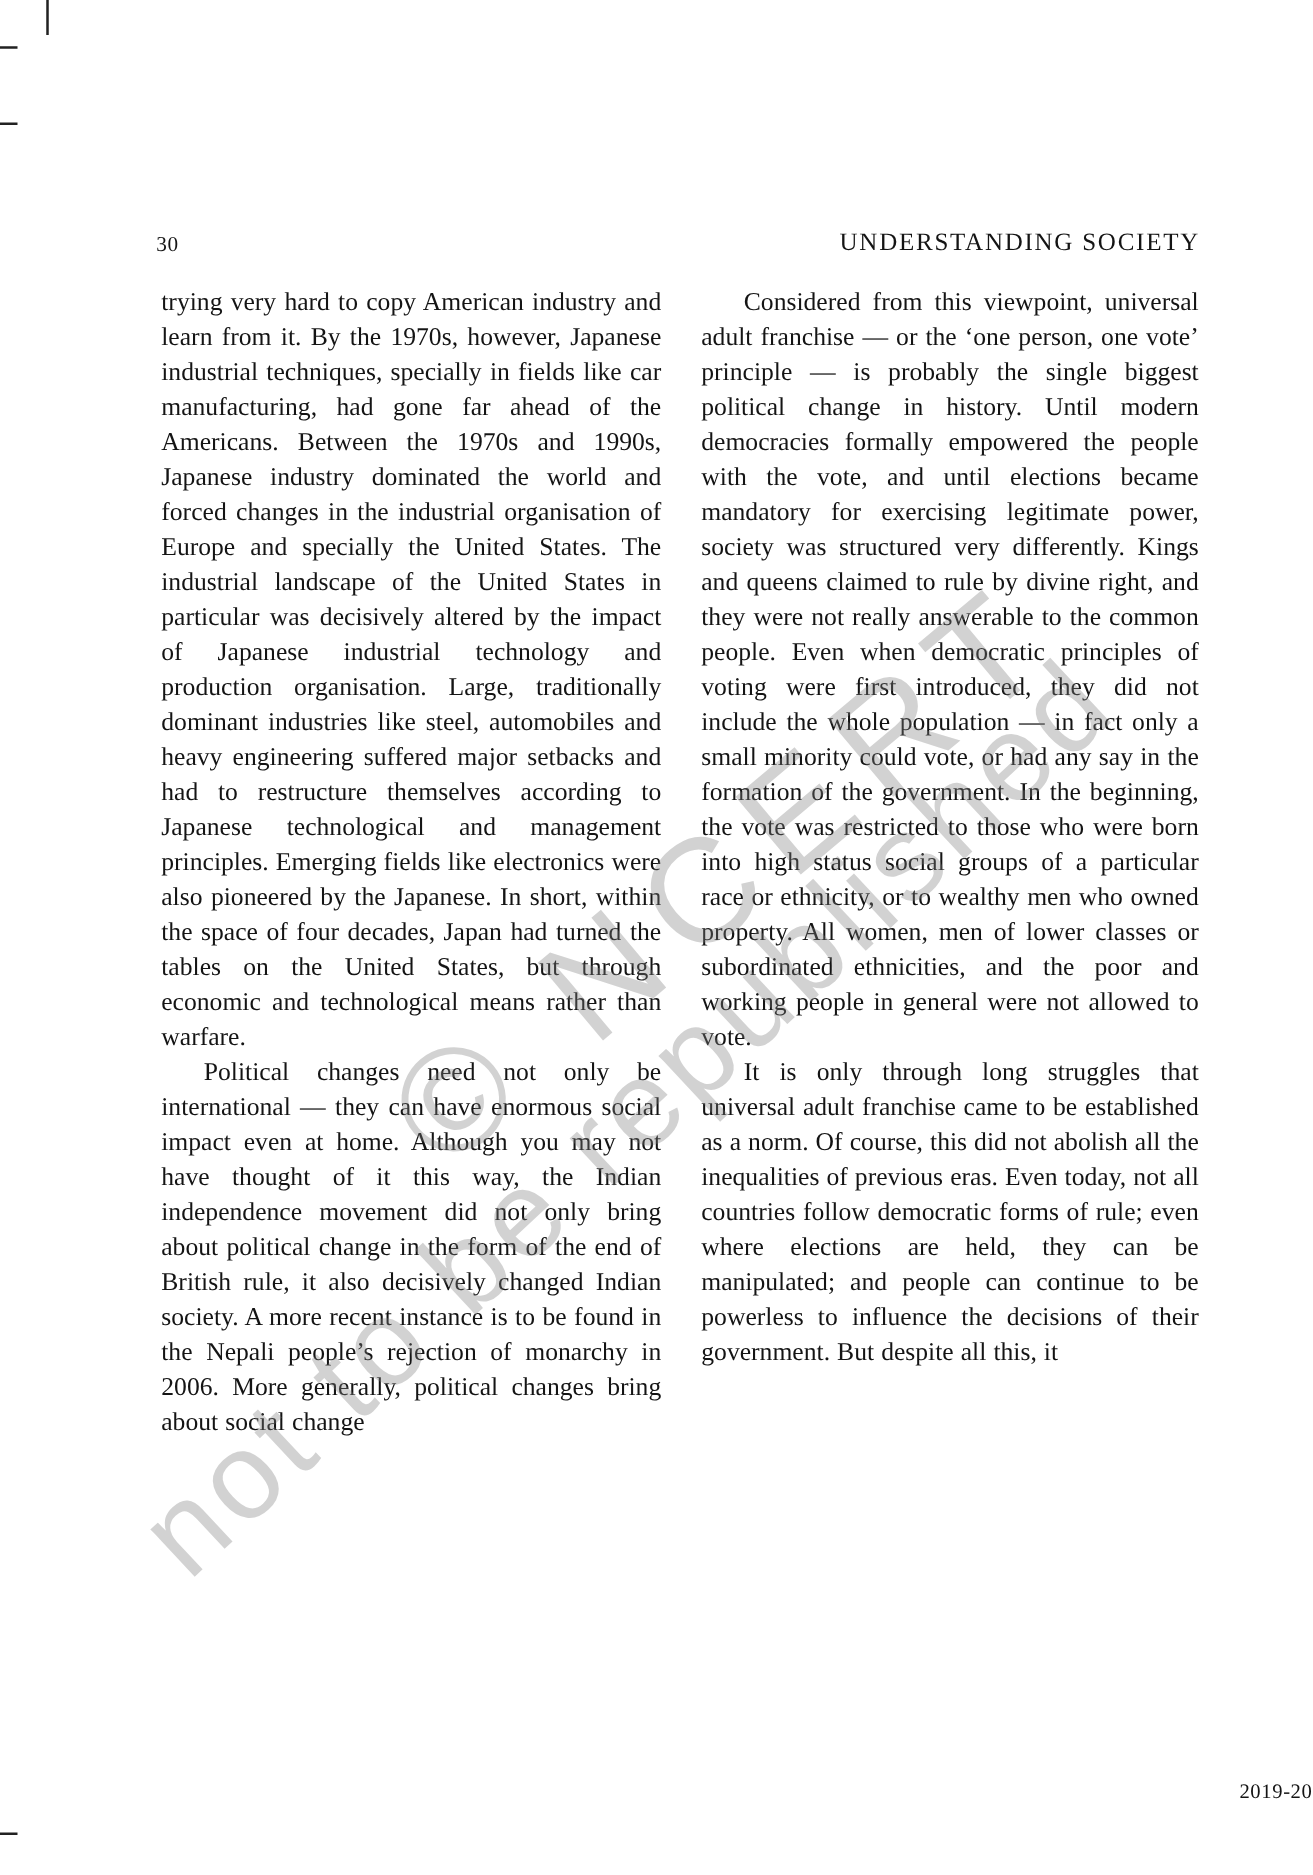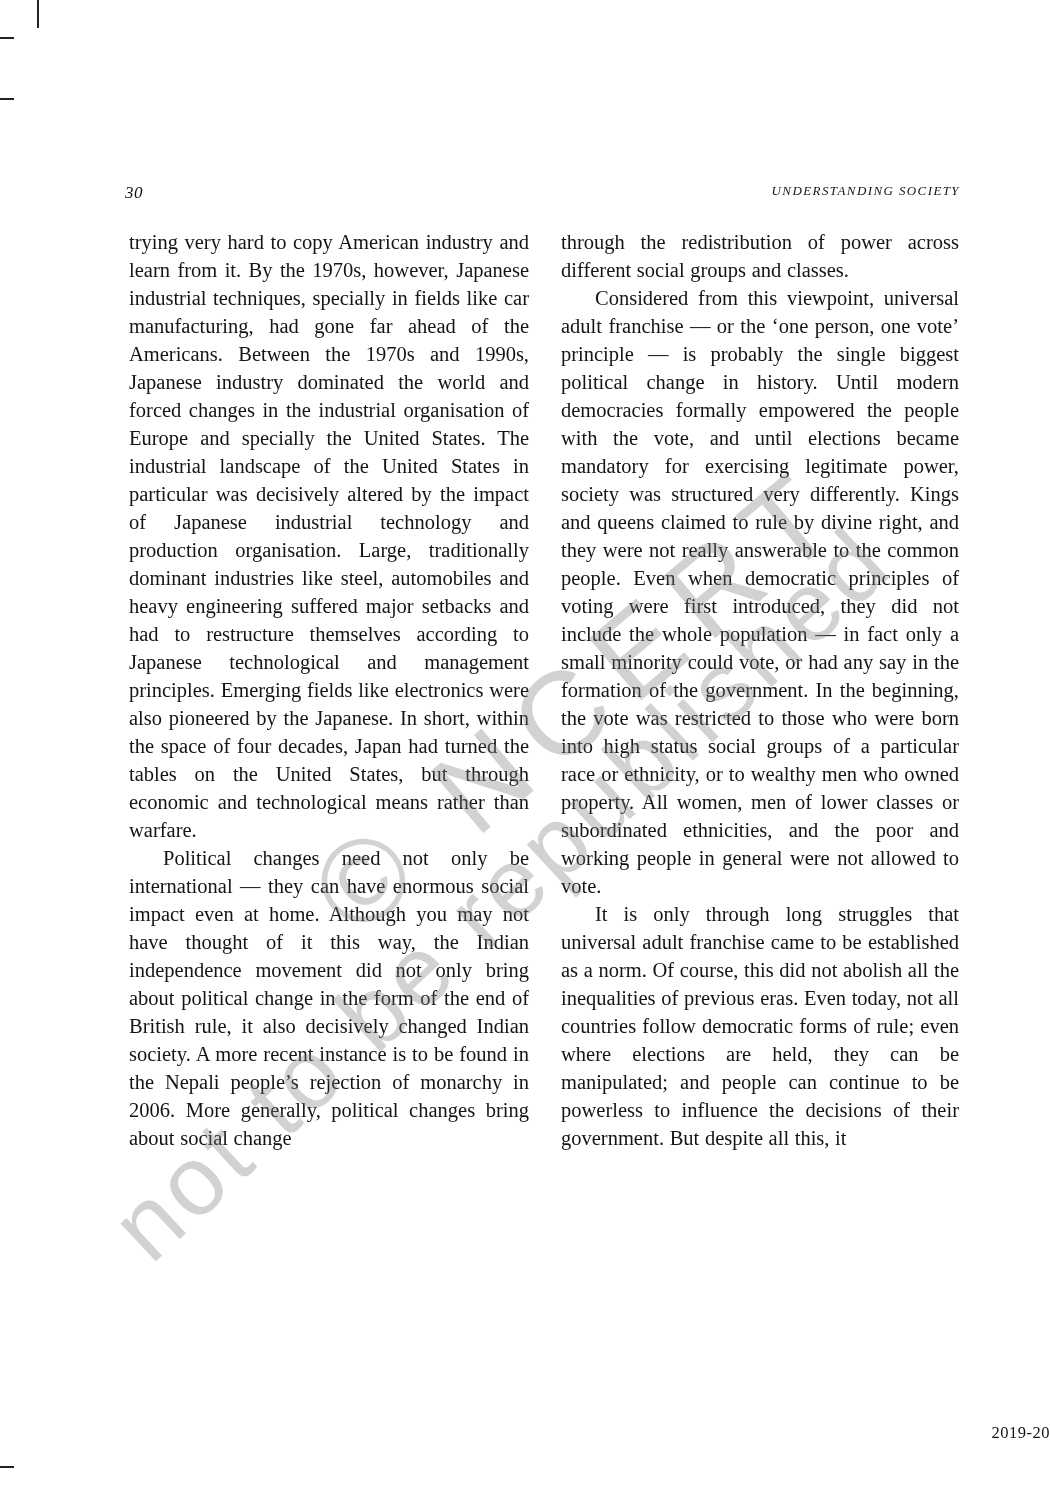--- a/index.html
+++ b/index.html
@@ -27,29 +27,28 @@
   .crop-mid-horiz   { left: 0;     top: 98px;   width: 14px; height: 2px; }
   .crop-bot-horiz   { left: 0;     top: 1466px; width: 14px; height: 2px; }
 
   header.running-head {
     position: absolute;
     top: 183px;
     left: 125px;
     width: 835px;
     display: flex;
     justify-content: space-between;
-    align-items: flex-start;
-    font-style: italic;
+    align-items: flex-end;
   }
   .page-number {
     font-size: 17px;
     letter-spacing: 0.5px;
   }
   .running-title {
-    font-size: 13px;
+    font-size: 20px;
     letter-spacing: 1.4px;
   }
 
   .columns {
     position: absolute;
     top: 228px;
     left: 129px;
     width: 835px;
     display: grid;
     grid-template-columns: 400px 398px;
@@ -116,21 +115,20 @@
     <span class="page-number">30</span>
     <span class="running-title">UNDERSTANDING SOCIETY</span>
   </header>
 
   <div class="columns">
     <div class="col">
       <p>trying very hard to copy American industry and learn from it.  By the 1970s, however, Japanese industrial techniques, specially in fields like car manufacturing, had gone far ahead of the Americans.  Between the 1970s and 1990s, Japanese industry dominated the world and forced changes in the industrial organisation of Europe and specially the United States.  The industrial landscape of the United States in particular was decisively altered by the impact of Japanese industrial technology and production organisation.  Large, traditionally dominant industries like steel, automobiles and heavy engineering suffered major setbacks and had to restructure themselves according to Japanese technological and management principles. Emerging fields like electronics were also pioneered by the Japanese.  In short, within the space of four decades, Japan had turned the tables on the United States, but through economic and technological means rather than warfare.</p>
       <p class="indent">Political changes need not only be international — they can have enormous social impact even at home. Although you may not have thought of it this way, the Indian independence movement did not only bring about political change in the form of the end of British rule, it also decisively changed Indian society.  A more recent instance is to be found in the Nepali people’s rejection of monarchy in 2006.  More generally, political changes bring about social change</p>
     </div>
     <div class="col">
-      <p>through the redistribution of power across different social groups and classes.</p>
       <p class="indent">Considered from this viewpoint, universal adult franchise — or the ‘one person, one vote’ principle — is probably the single biggest political change in history.  Until modern democracies formally empowered the people with the vote, and until elections became mandatory for exercising legitimate power, society was structured very differently.  Kings and queens claimed to rule by divine right, and they were not really answerable to the common people. Even when democratic principles of voting were first introduced, they did not include the whole population — in fact only a small minority could vote, or had any say in the formation of the government.  In the beginning, the vote was restricted to those who were born into high status social groups of a particular race or ethnicity, or to wealthy men who owned property.  All women, men of lower classes or subordinated ethnicities, and the poor and working people in general were not allowed to vote.</p>
       <p class="indent">It is only through long struggles that universal adult franchise came to be established as a norm.  Of course, this did not abolish all the inequalities of previous eras. Even today, not all countries follow democratic forms of rule; even where elections are held, they can be manipulated; and people can continue to be powerless to influence the decisions of their government.  But despite all this, it</p>
     </div>
   </div>
 
   <div class="watermark wm-1">© NCERT</div>
   <div class="watermark wm-2">not to be republished</div>
 
   <footer class="page-footer">2019-20</footer>
 

